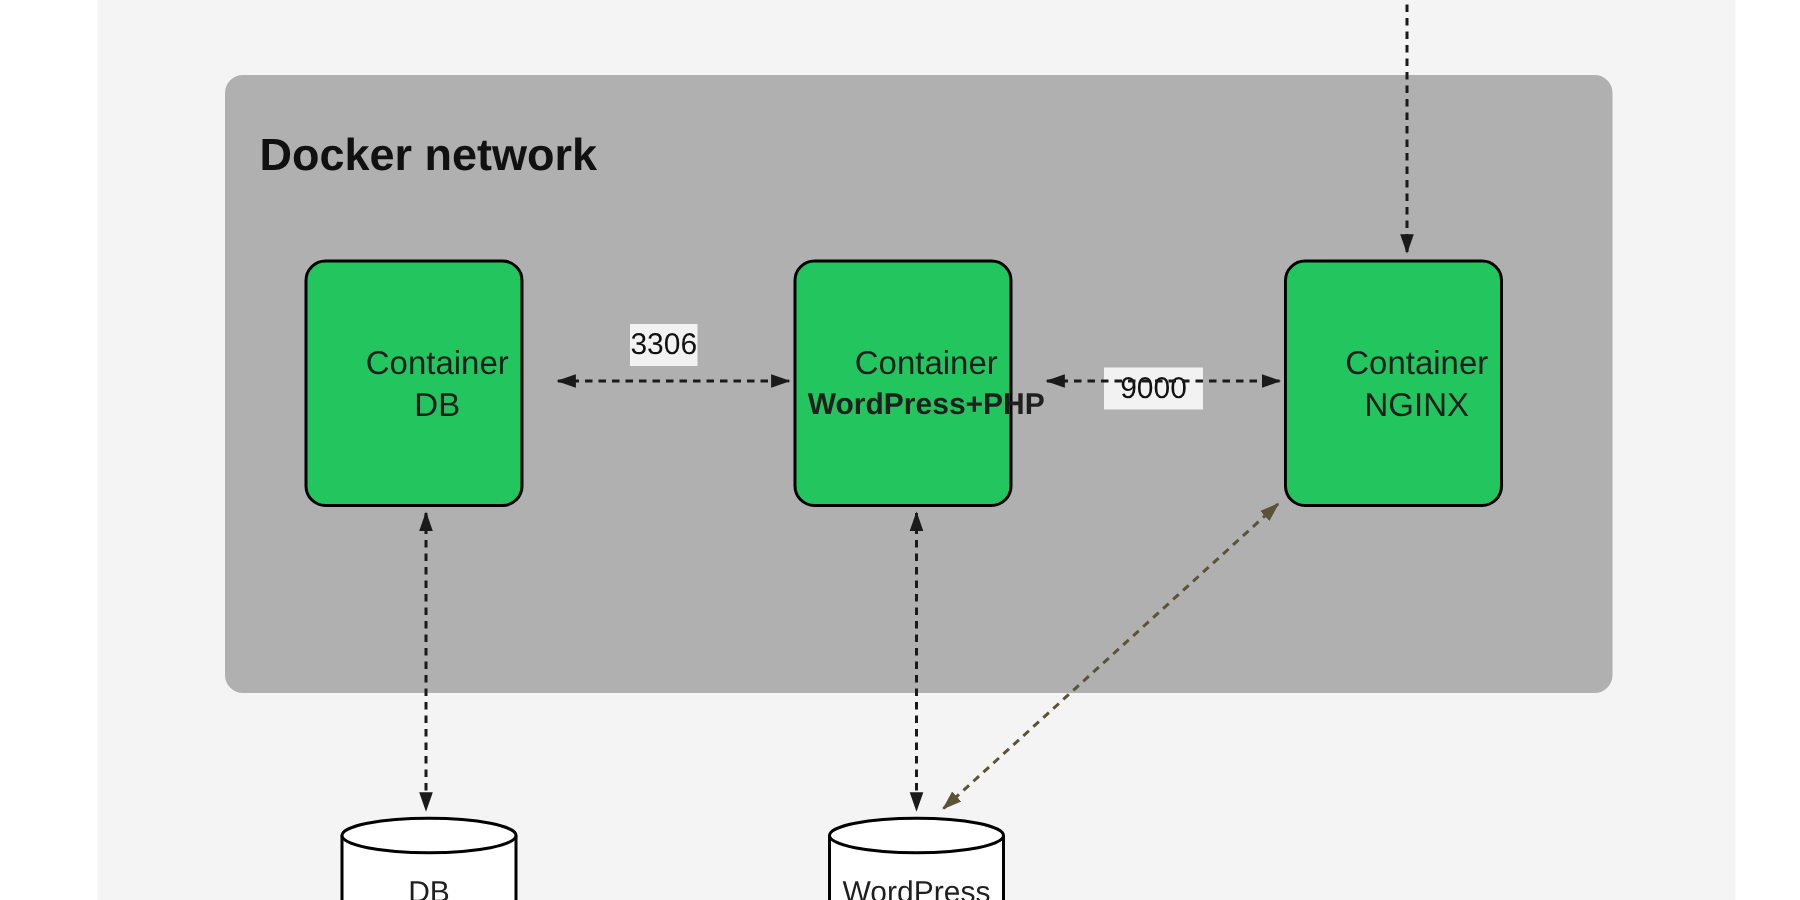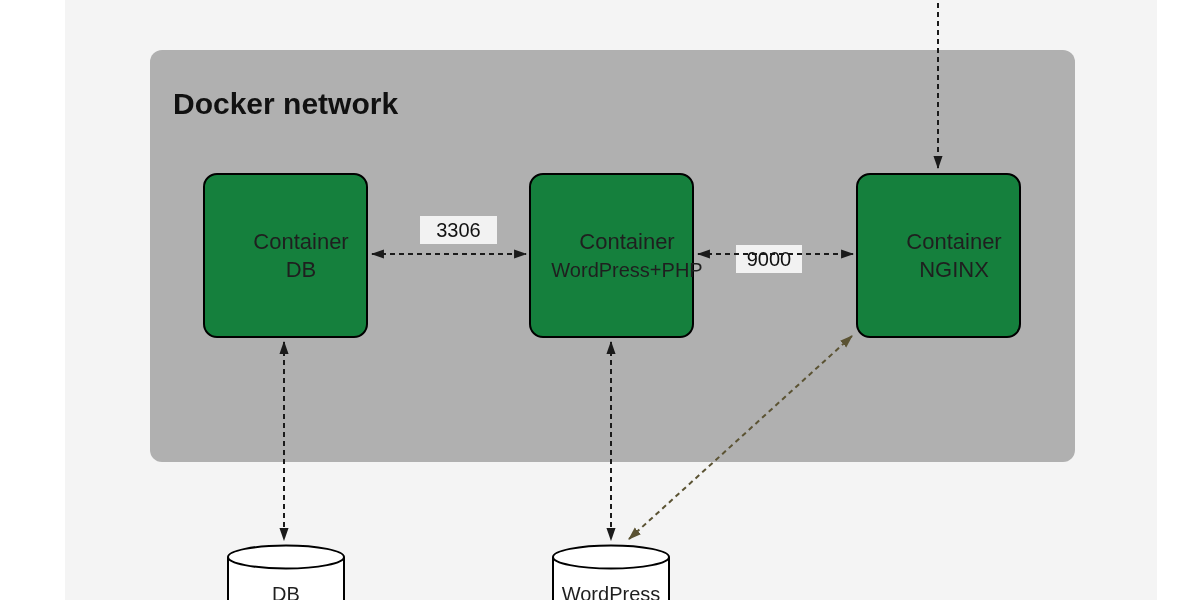--- a/index.html
+++ b/index.html
@@ -29,51 +29,51 @@
     position: absolute;
     left: 23px; top: 37px;
     font-size: 30px;
     font-weight: bold;
     color: #111111;
     white-space: nowrap;
   }
 
   .node {
     position: absolute;
-    width: 165px; height: 165px;
+    width: 146px; height: 165px;
     box-sizing: border-box;
-    background: #15803d;
+    background: #22c55e;
     border: 2px solid #000000;
     border-radius: 14px;
     display: flex;
     flex-direction: column;
     align-items: center;
     justify-content: center;
     text-align: center;
     color: #1f1f1f;
     padding-left: 31px;
   }
   .node .line1 { font-size: 22px; line-height: 28px; }
   .node .line2 { font-size: 22px; line-height: 28px; }
-  .node.node-wordpress .line2 { font-size: 20px; }
+  .node.node-wordpress .line2 { font-size: 20px; font-weight: bold; }
   .node.node-db    { left: 203px; top: 173px; }
   .node.node-wordpress { left: 529px; top: 173px; }
   .node.node-nginx { left: 856px; top: 173px; }
 
   .port-chip {
     position: absolute;
     top: 216px; height: 28px;
     background: #f2f2f2;
     display: flex;
     align-items: center;
     justify-content: center;
     font-size: 20px;
     color: #111111;
   }
-  .port-chip.chip-3306 { left: 420px; width: 77px; }
+  .port-chip.chip-3306 { left: 420px; width: 45px; }
   .port-chip.chip-9000 { left: 736px; width: 66px; margin-top: 29px; }
 
   svg.overlay {
     position: absolute;
     left: 0; top: 0;
     width: 1200px; height: 600px;
     pointer-events: none;
   }
   .cyl-label {
     font-family: "Liberation Sans", sans-serif;

